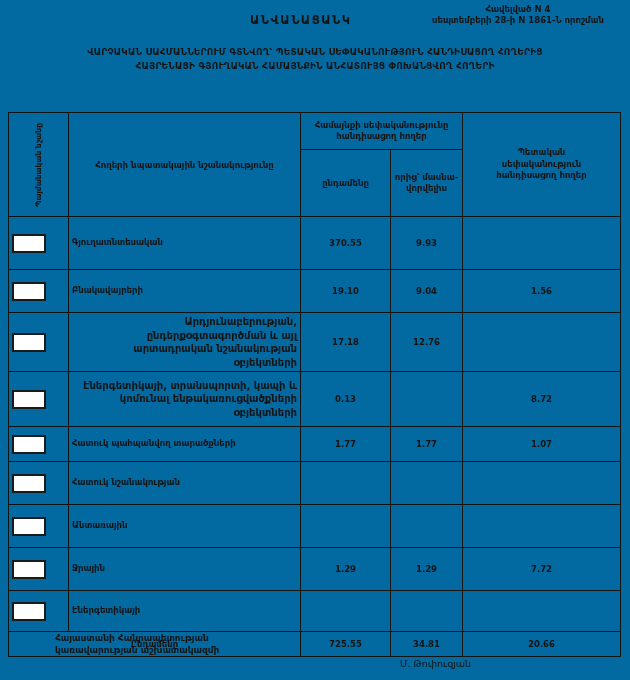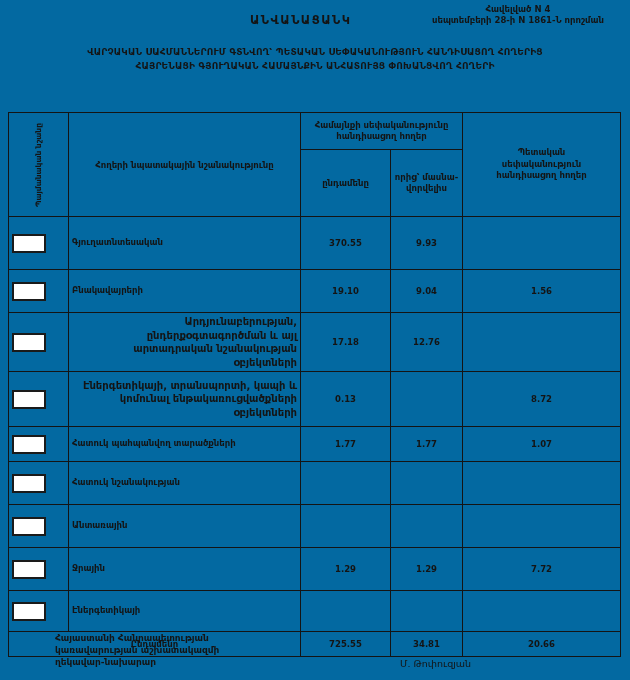--- a/index.html
+++ b/index.html
@@ -203,18 +203,17 @@
         <td class="num">725.55</td>
         <td class="num">34.81</td>
         <td class="num">20.66</td>
       </tr>
     </tbody>
   </table>
 
   <div class="footer-left">
     <div>Հայաստանի Հանրապետության</div>
     <div>կառավարության աշխատակազմի</div>
-    <div>ղեկավար-նախարար</div>
   </div>
 
   <div class="signature">Մ. Թոփուզյան</div>
 
 </div>
 
 </body></html>

